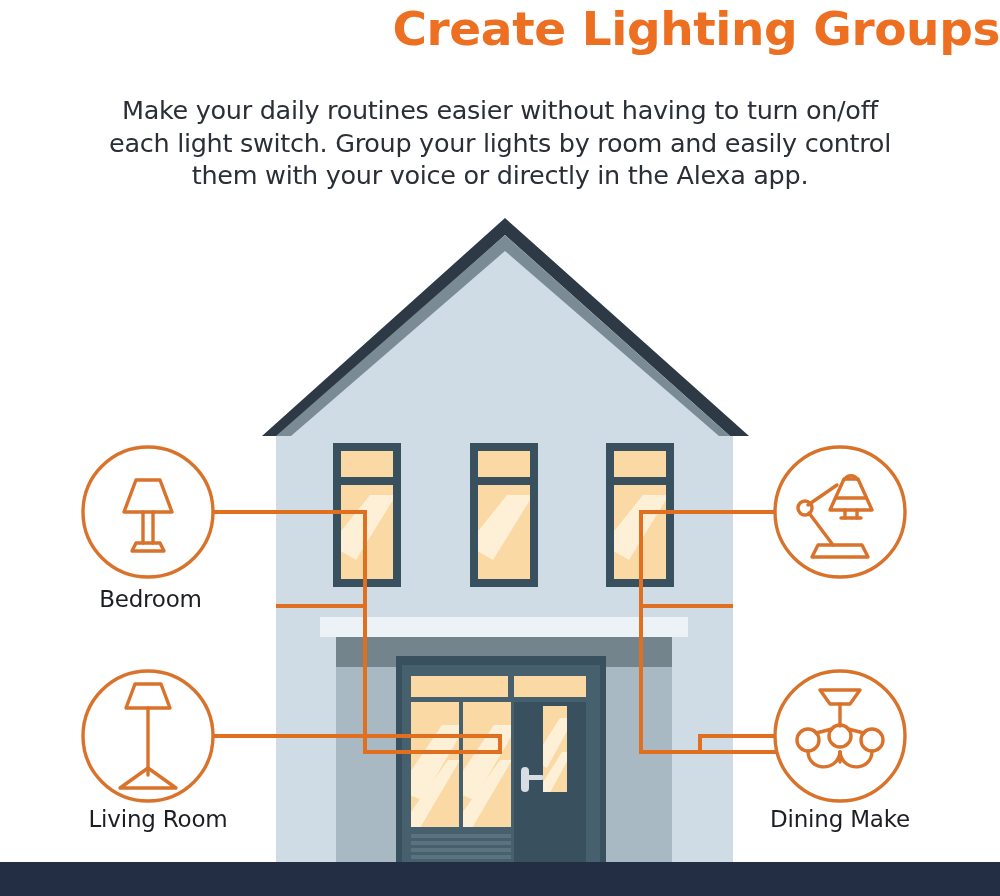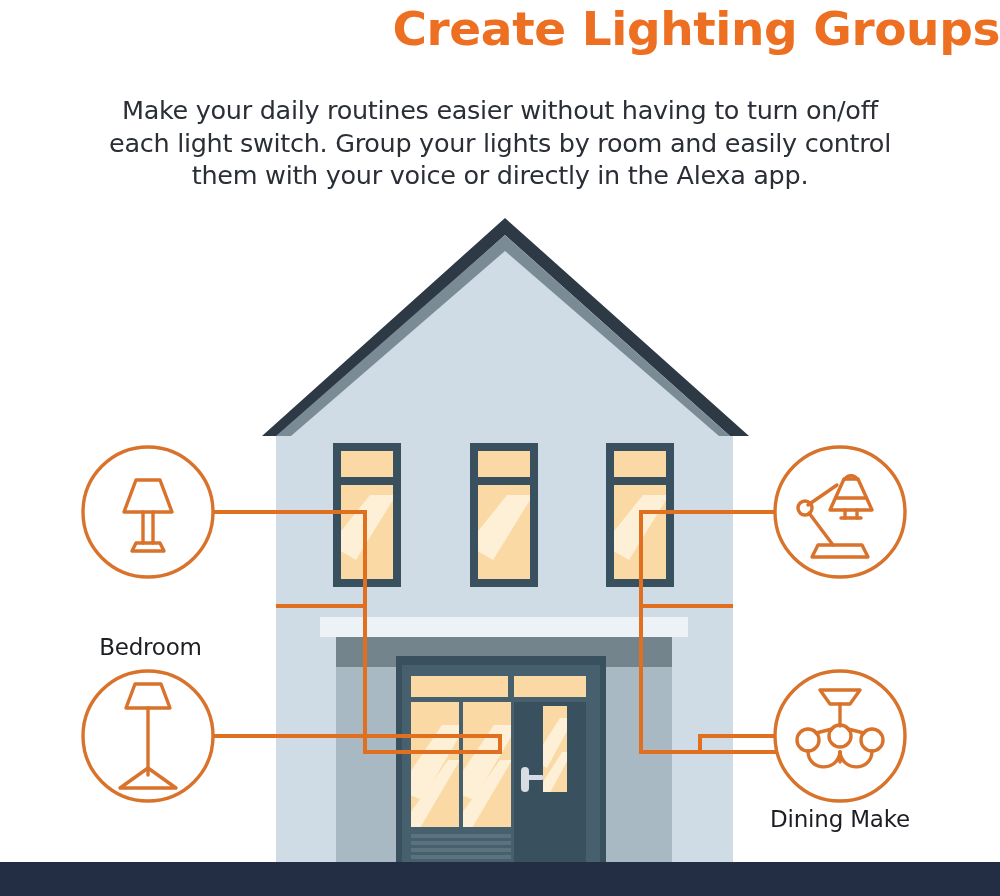--- a/index.html
+++ b/index.html
@@ -71,21 +71,21 @@
   
   .room-label {
     position: absolute;
     font-size: 23px;
     color: #1C1E23;
     font-family: "DejaVu Sans", sans-serif;
     white-space: nowrap;
     text-align: center;
     letter-spacing: -0.2px;
   }
-  .lbl-bedroom   { left: 48px;  top: 586px; width: 205px; margin-top: 48px; }
+  .lbl-bedroom   { left: 48px;  top: 586px; width: 205px; }
   .lbl-living    { left: 48px;  top: 806px; width: 220px; }
   .lbl-office    { left: 740px; top: 586px; width: 200px; }
   .lbl-dining    { left: 740px; top: 806px; width: 200px; }
 </style>
 </head>
 <body>
 
 <div id="stage">
 
   <div class="headline">Create Lighting Groups</div>
@@ -278,17 +278,18 @@
 
         <path d="M 808 751 C 808 772, 838 772, 840 752"></path>
         <path d="M 872 751 C 872 772, 842 772, 840 752"></path>
         <path d="M 840 752 L 840 762"></path>
       </g>
     </g>
 
   </svg>
 
   <div class="room-label lbl-bedroom">Bedroom</div>
+  <div class="room-label lbl-living">Living Room</div>
   <div class="room-label lbl-dining">Dining Make</div>
 
   <div class="bottom-bar"></div>
 
 </div>
 
 </body></html>

